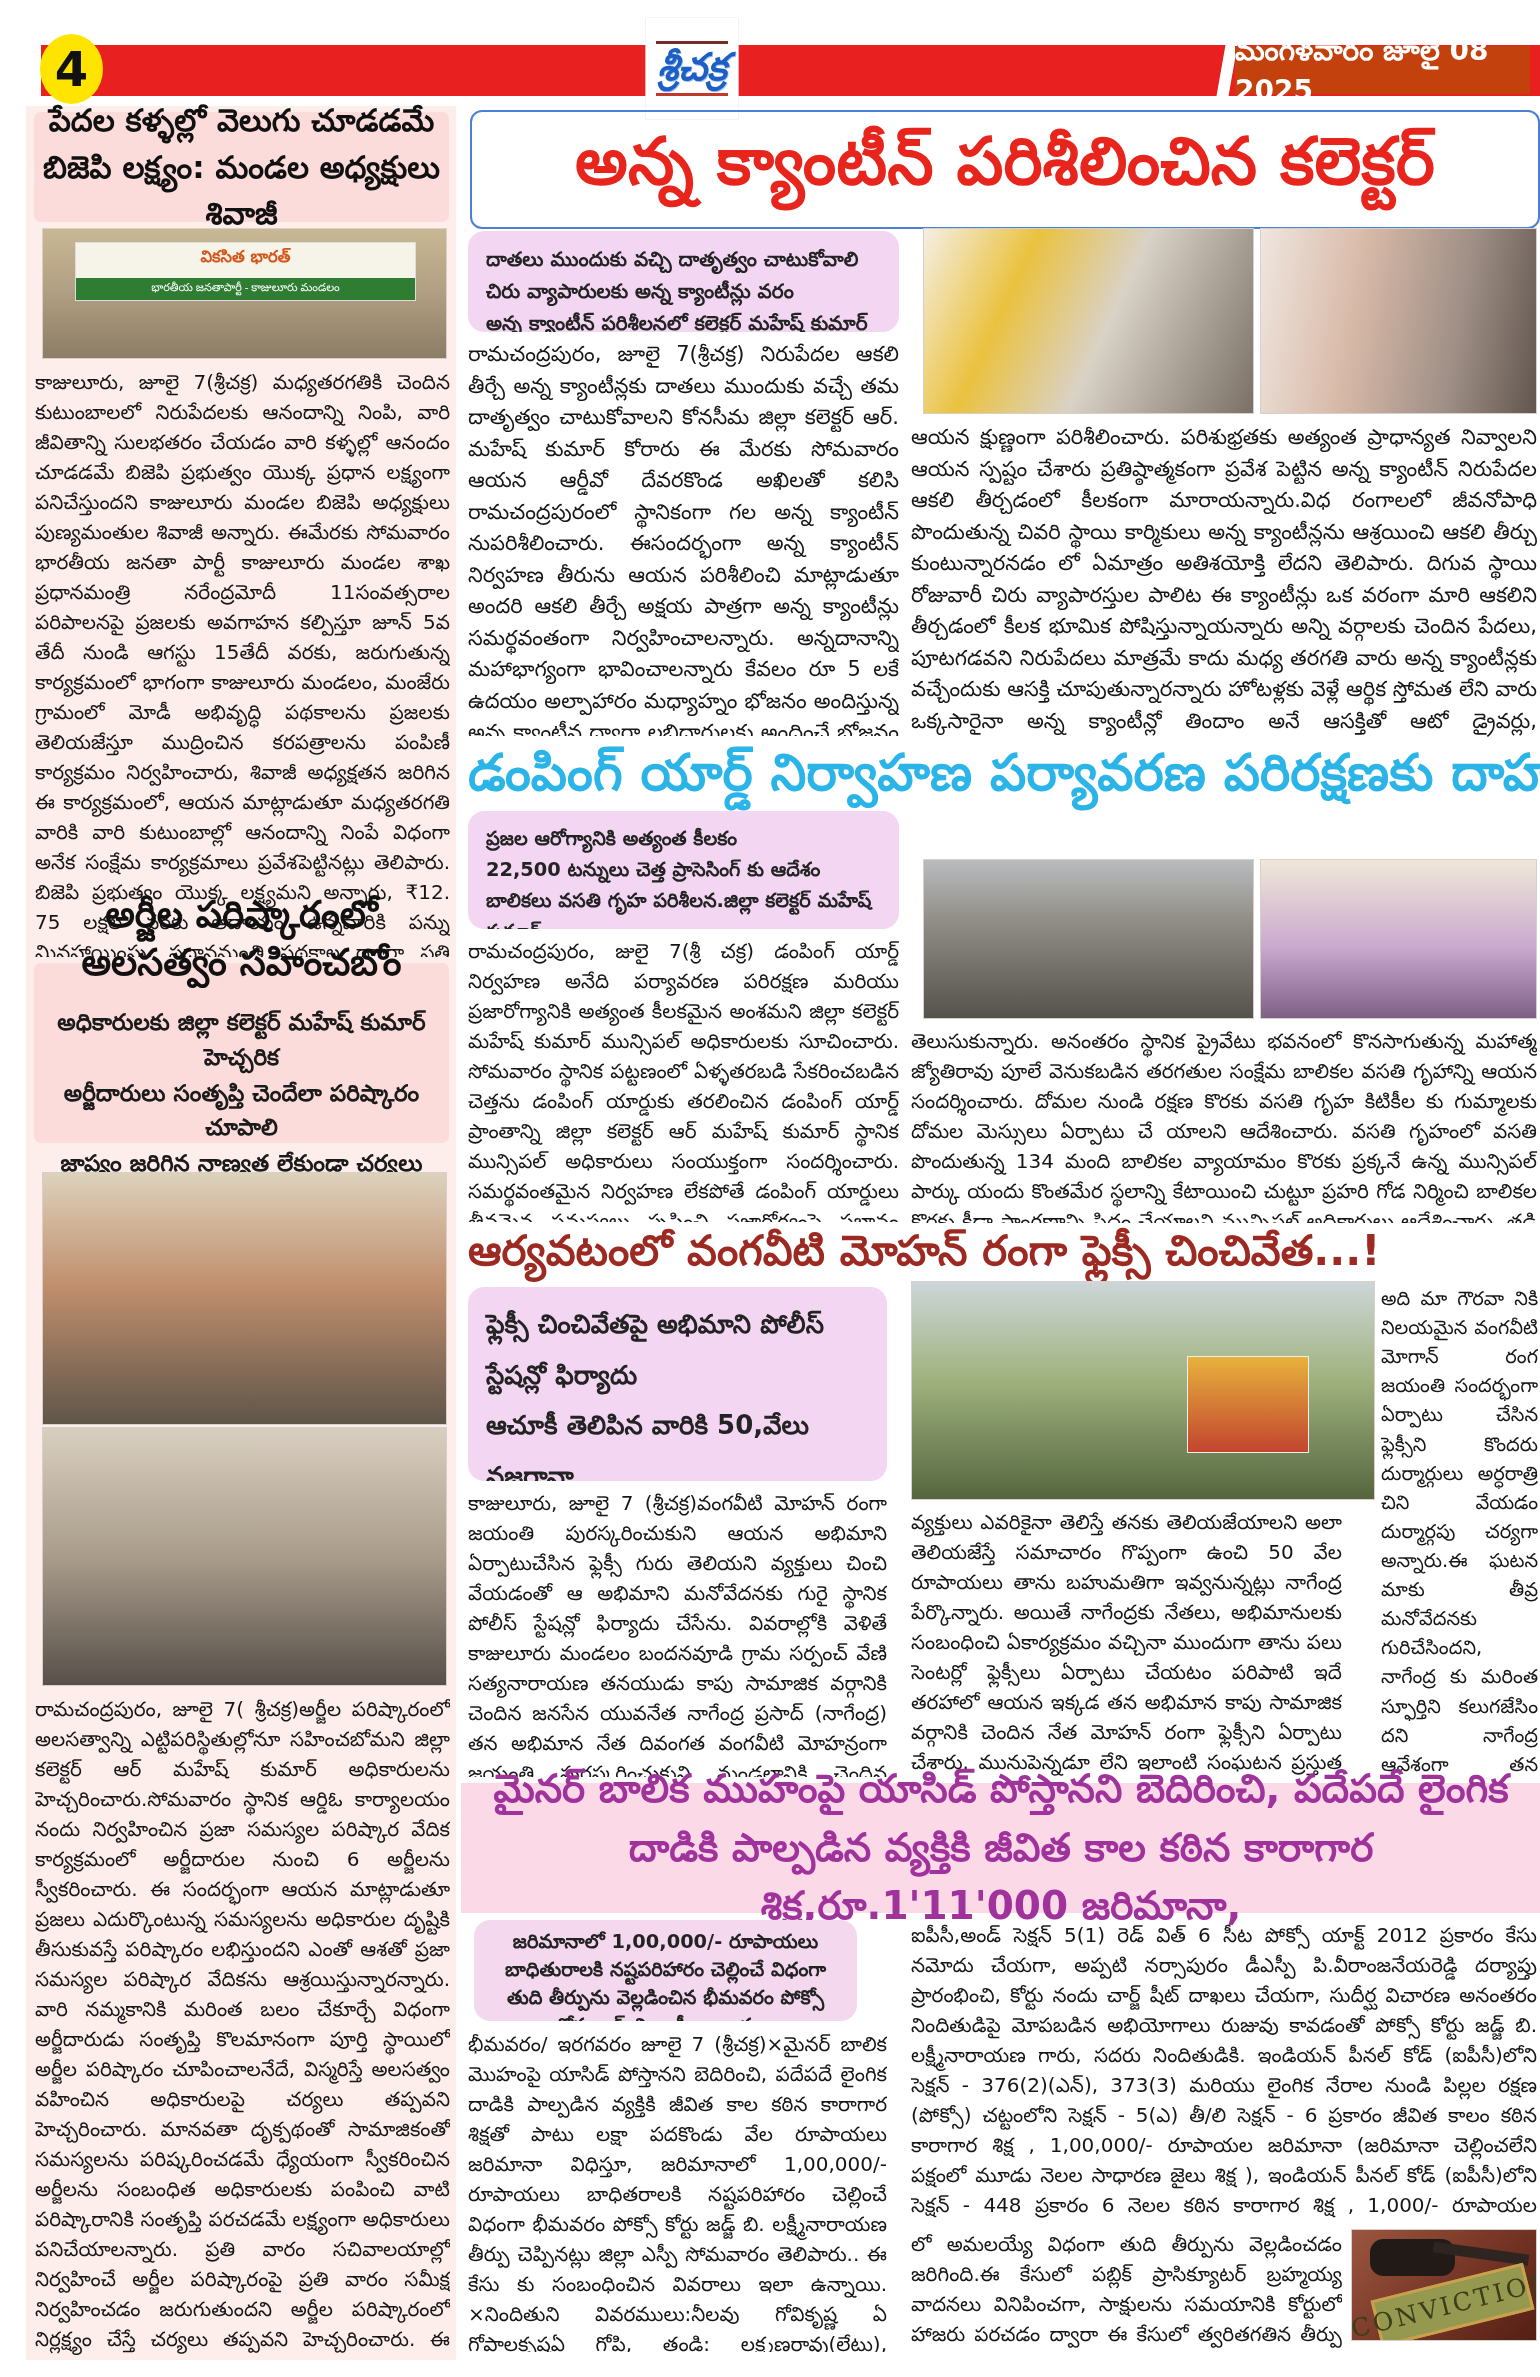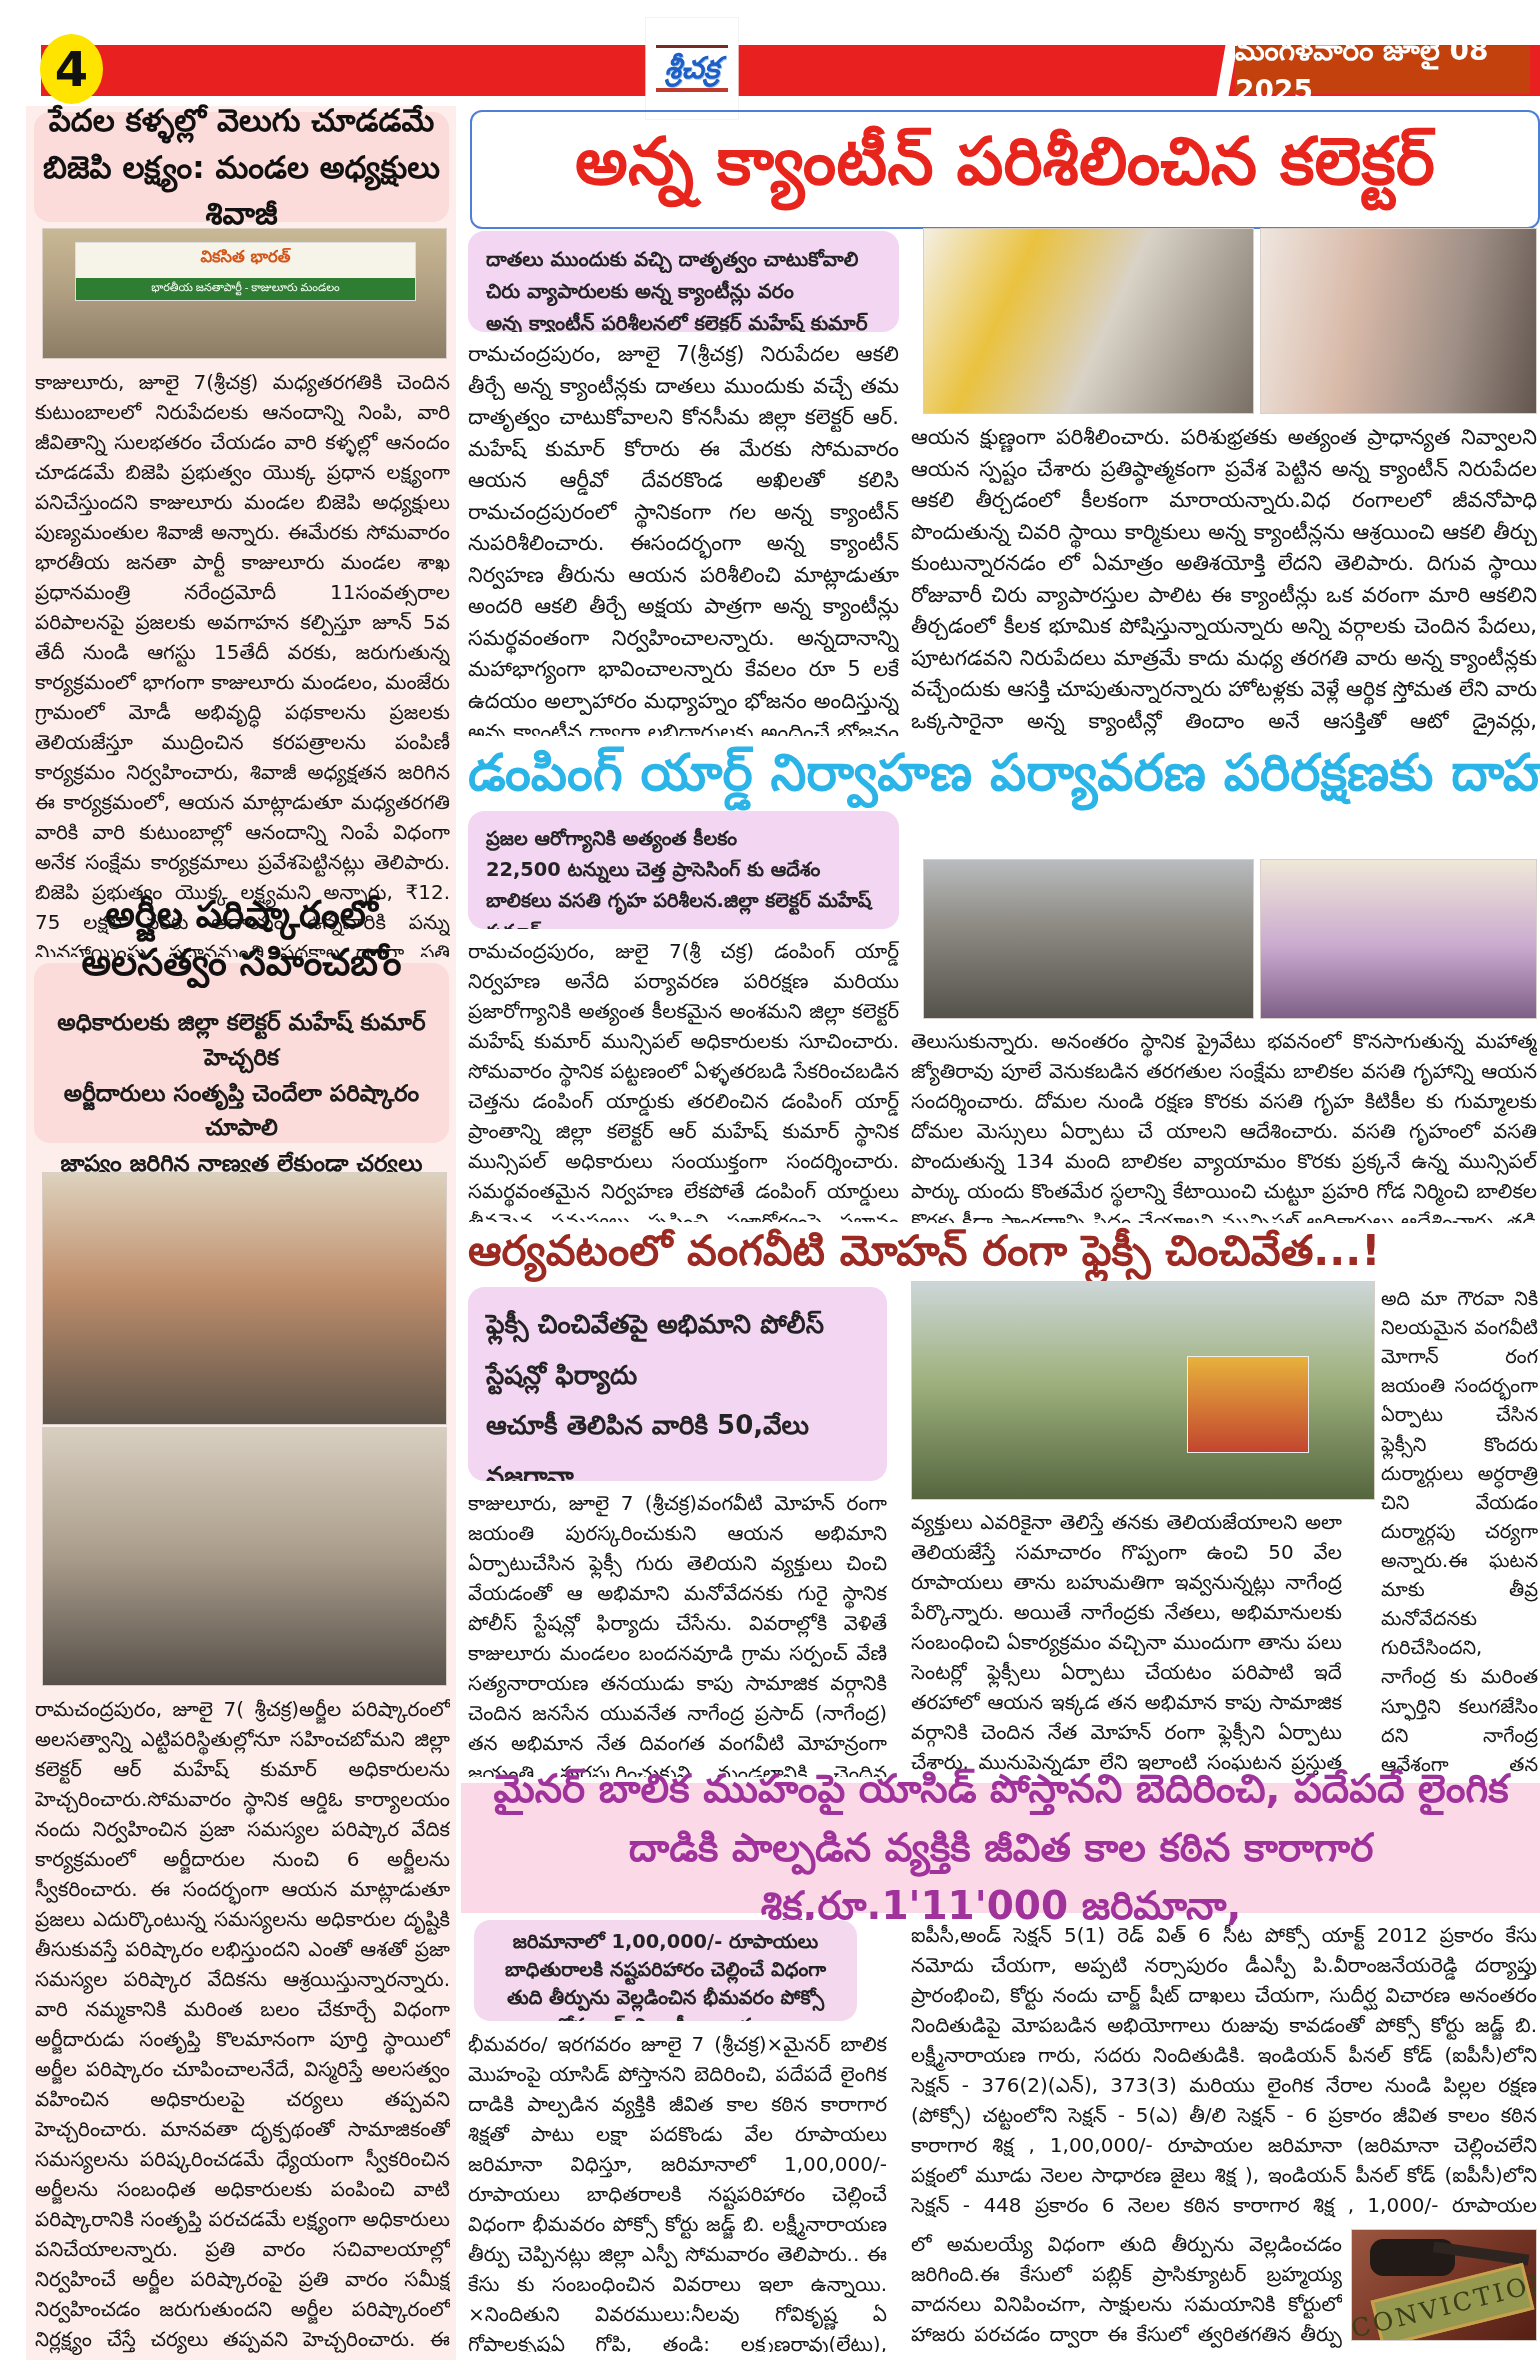--- a/index.html
+++ b/index.html
@@ -5,30 +5,30 @@
   html,body{margin:0;padding:0;background:#ffffff;}
   #page{position:relative;width:1541px;height:2377px;background:#ffffff;
         font-family:"DejaVu Sans","Liberation Sans",sans-serif;color:#151515;overflow:hidden;}
   .abs{position:absolute;}
   
   .mast-bar{left:41px;top:45px;width:1500px;height:51px;background:#e8201f;}
   .page-num{left:40px;top:34px;width:63px;height:70px;background:#ffe400;border-radius:50%;
             display:flex;align-items:center;justify-content:center;font-size:48px;font-weight:bold;color:#111;}
   .logo-box{left:646px;top:18px;width:92px;height:101px;background:#ffffff;display:flex;flex-direction:column;
             align-items:center;justify-content:center;box-shadow:0 0 0 0.7px #eee;}
-  .logo-word{font-size:30px;font-weight:bold;color:#1d5fc4;font-style:italic;line-height:1.05;
+  .logo-word{font-size:38px;font-weight:bold;color:#1d5fc4;font-style:italic;line-height:1.05;
              text-shadow:0.7px 0.7px 0 #9cc2ef;text-align:center;}
   .logo-rule{width:78%;height:3.7px;background:#c0392b;margin-top:4.5px;}
   .logo-rule.top{margin:0 0 4.5px 0;height:3px;background:#7a2a22;}
   .date-slash{left:1221px;top:45px;width:12px;height:51px;background:#ffffff;transform:skewX(-10deg);}
   .date-box{left:1235px;top:46px;width:295px;height:48px;background:#c2410c;display:flex;align-items:center;
             justify-content:center;color:#ffffff;font-size:28px;font-weight:bold;}
   
   .left-col{left:26px;top:106px;width:430px;height:2254px;background:#fdedeb;}
-  .hl-pinkbox{background:#fbdcda;border-radius:16px;display:flex;flex-direction:column;
+  .hl-pinkbox{background:#fbdcda;border-radius:7px;display:flex;flex-direction:column;
               align-items:center;justify-content:center;text-align:center;}
   .l1-head{left:34px;top:112px;width:415px;height:110px;font-size:31px;font-weight:bold;color:#111;
            line-height:1.5;padding:0 7.5px;box-sizing:border-box;}
   .l2-block{left:34px;top:963px;width:415px;height:180px;padding:7.5px 9px;box-sizing:border-box;}
   .l2-head{font-size:37px;font-weight:bold;color:#111;line-height:1.3;}
   .l2-sub{font-size:23px;font-weight:bold;color:#1b1b1b;line-height:1.5;margin-top:18px;}
   .bodytxt{font-size:20px;line-height:1.5;text-align:justify;color:#161616;overflow:hidden;}
   .l1-body{left:35px;top:367px;width:415px;height:590px;}
   .l2-body{left:35px;top:1694px;width:415px;height:661px;}
   

